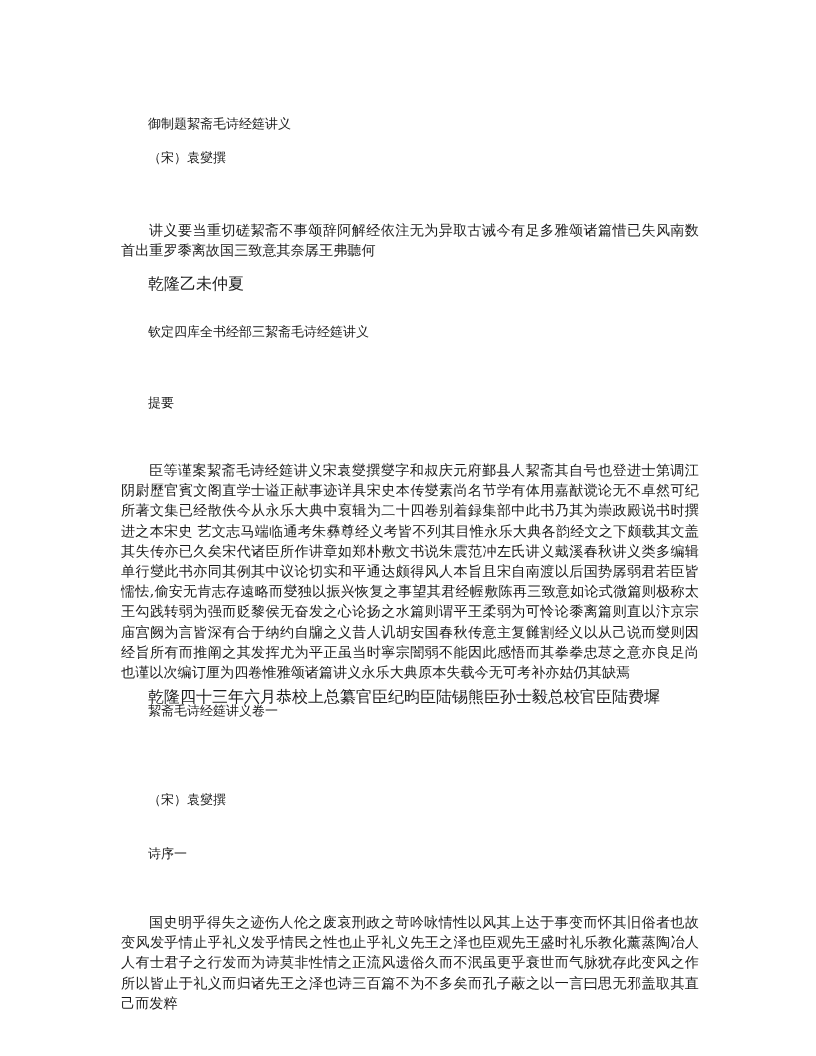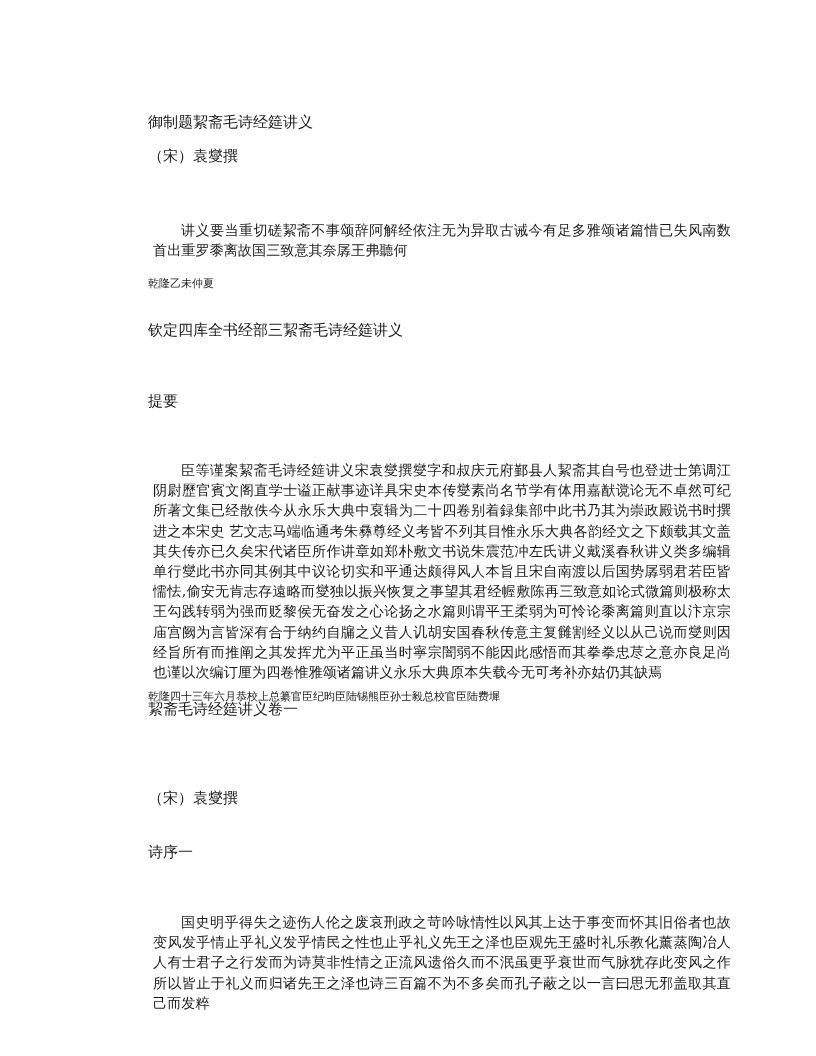--- a/index.html
+++ b/index.html
@@ -1,24 +1,24 @@
 <!DOCTYPE html>
 <html><head>
 <meta charset="utf-8">
 <style>
   html, body { margin: 0; padding: 0; background: #ffffff; }
   body { width: 816px; height: 1056px; position: relative; overflow: hidden;
          font-family: "DejaVu Serif", "Liberation Serif", serif; color: #1a1a1a; }
   .page { position: absolute; left: 121px; top: 0; width: 578px; }
-  .line { position: absolute; left: 0; white-space: nowrap; font-size: 11px; line-height: 20px; }
+  .line { position: absolute; left: 0; white-space: nowrap; font-size: 16px; line-height: 20px; }
   .ind { left: 27px; }
   .para { position: absolute; left: 0; width: 578px; font-size: 14.1px; line-height: 20.2px;
           text-indent: 28px; text-align: justify; text-align-last: left; letter-spacing: 0.05px;
-          word-break: break-all; margin-left: 32px; }
-  .sans { font-family: Liberation Mono, monospace; font-size: 15px; }
+          word-break: break-all; }
+  .sans { font-family: Liberation Serif, serif; font-size: 13px; }
 </style>
 </head>
 <body>
 
 <div class="page">
   <div class="line ind sans" style="top:114px">御制题絜斋毛诗经筵讲义</div>
   <div class="line ind sans" style="top:148px">（宋）袁燮撰</div>
 
   <div class="para" style="top:220px">讲义要当重切磋絜斋不事颂辞阿解经依注无为异取古诫今有足多雅颂诸篇惜已失风南数首出重罗黍离故国三致意其奈孱王弗聽何</div>
   <div class="line ind" style="top:274px">乾隆乙未仲夏</div>

